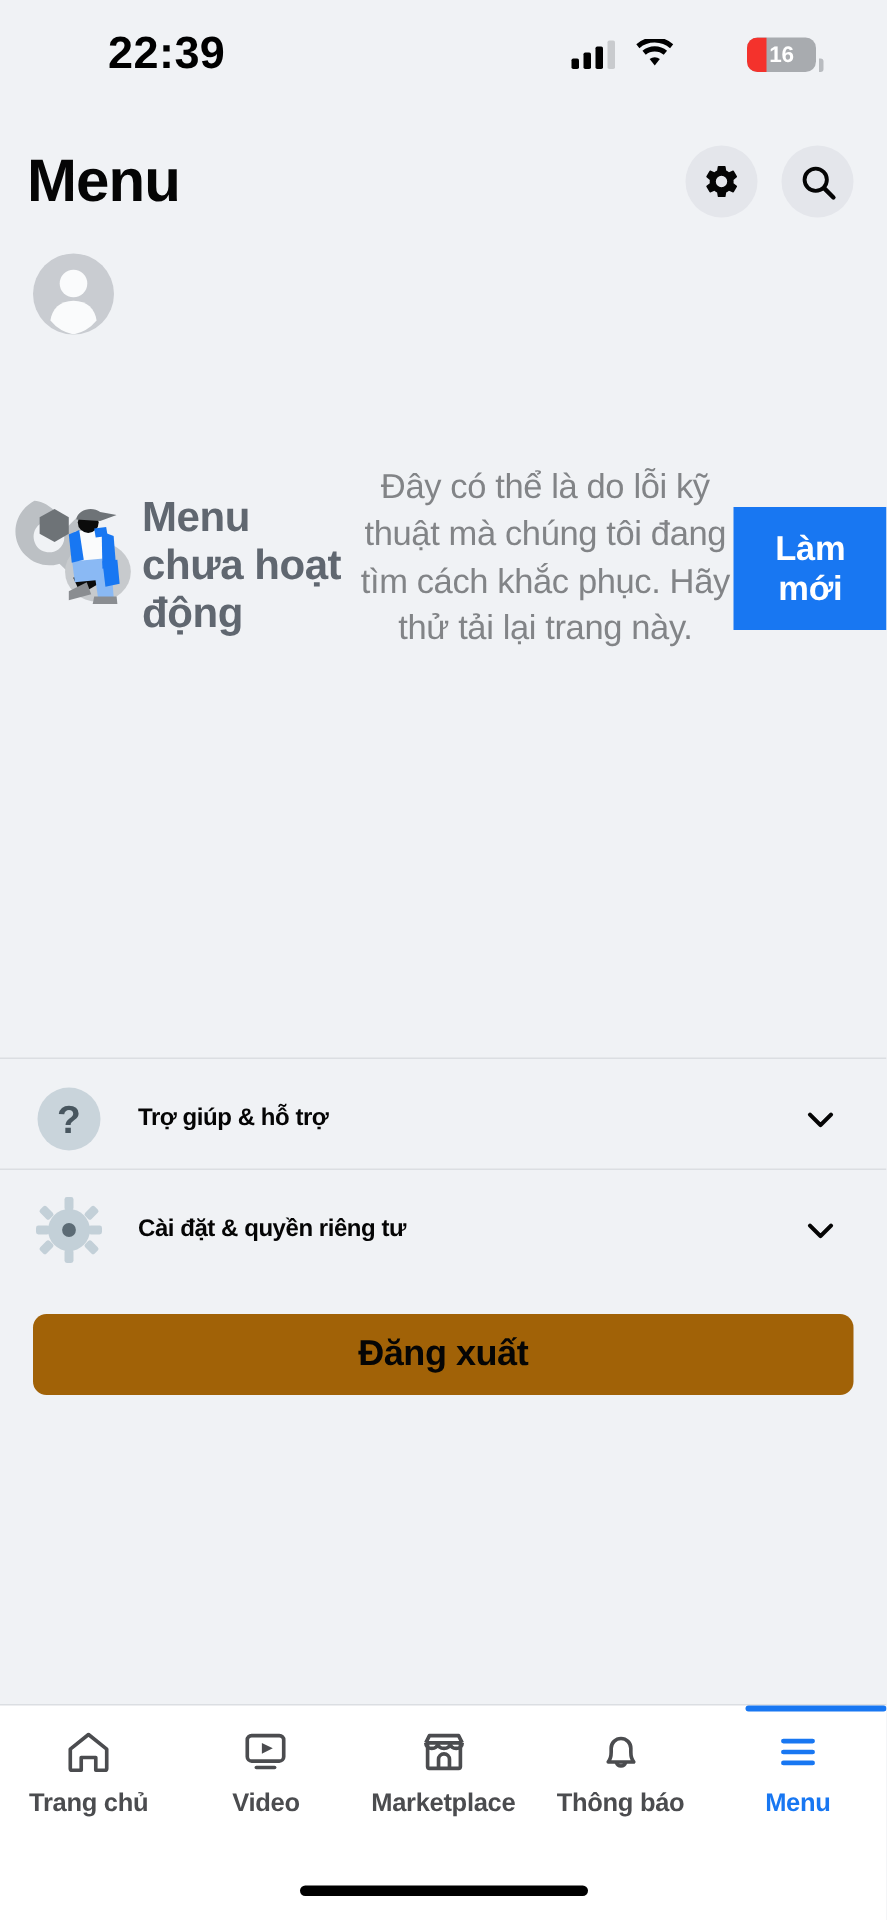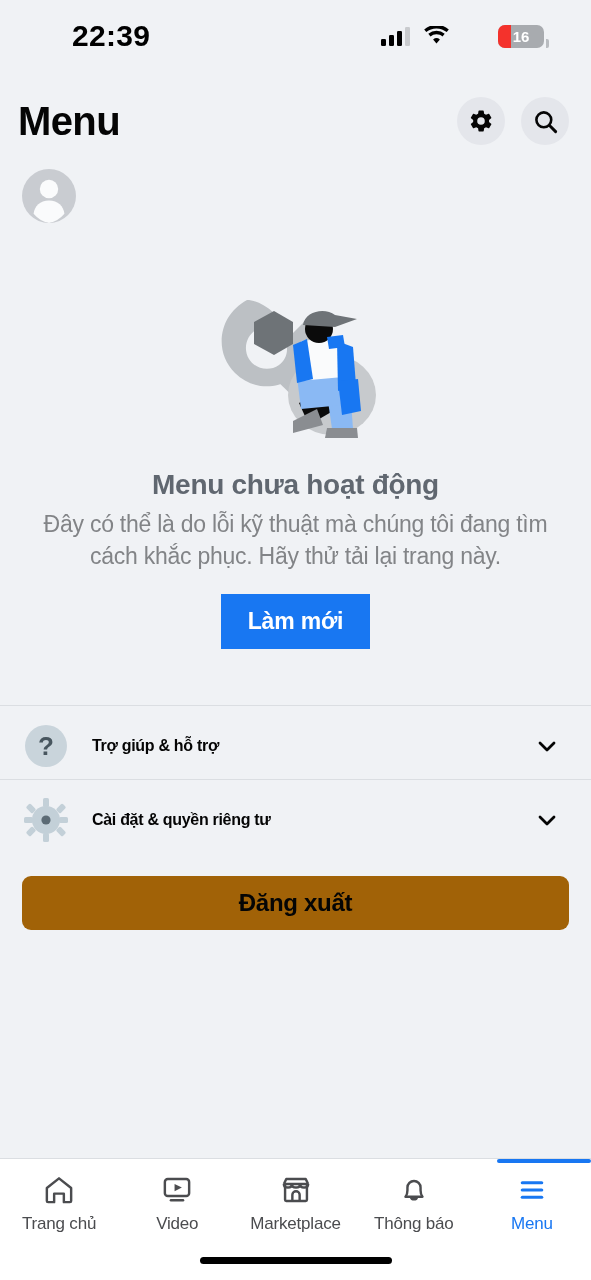--- a/index.html
+++ b/index.html
@@ -62,21 +62,21 @@
     width:54px; height:54px; border-radius:50%; background:#C9CCD1;
     overflow:hidden; position:relative; flex:none;
   }
   .profile-text { margin-left:20px; }
   .profile-name { font-size:24px; font-weight:700; color:#050505; line-height:1.15; letter-spacing:-.2px; }
   .profile-sub { font-size:18px; color:#8A8D91; margin-top:3px; letter-spacing:-.1px; }
 
   
   .error-block {
     position:absolute; top:285px; left:0; width:591px;
-    display:flex; flex-direction:column; align-items:center;
+    display:flex; flex-direction:row; align-items:center;
   }
   .illus { width:190px; height:165px; }
   .error-title {
     margin-top:19px; font-size:28px; font-weight:700; color:#606770; letter-spacing:-.3px;
   }
   .error-desc {
     margin-top:8px; width:505px; text-align:center;
     font-size:23px; line-height:1.37; color:#828487; letter-spacing:-.25px;
   }
   .refresh-btn {
@@ -98,23 +98,23 @@
   }
   .logout-btn {
     position:absolute; left:22px; top:876px; width:547px; height:54px;
     background:#a16207; border:none; border-radius:9px;
     font-family:"Liberation Sans", sans-serif;
     font-size:24px; font-weight:700; color:#050505; letter-spacing:-.3px; cursor:pointer;
   }
 
   
   .bottom-nav {
-    position:absolute; bottom:0; left:0; width:591px; height:122px;
+    position:absolute; bottom:0; left:0; width:591px; height:144px;
     background:#fff; border-top:1px solid #DBDEE2;
-    display:flex; align-items:flex-start; padding-top:14px;
+    display:flex; align-items:flex-start; padding-top:14px;font-weight:bold;
   }
   .nav-item {
     flex:1; display:flex; flex-direction:column; align-items:center; gap:7px; position:relative;
   }
   .nav-label { font-size:17px; color:#4B4C4F; letter-spacing:-.2px; }
   .nav-item.active .nav-label { color:#1877F2; }
   .nav-indicator {
     position:absolute; right:0; top:-14px; width:94px; height:4px;
     background:#1877F2; border-radius:2px;
   }

